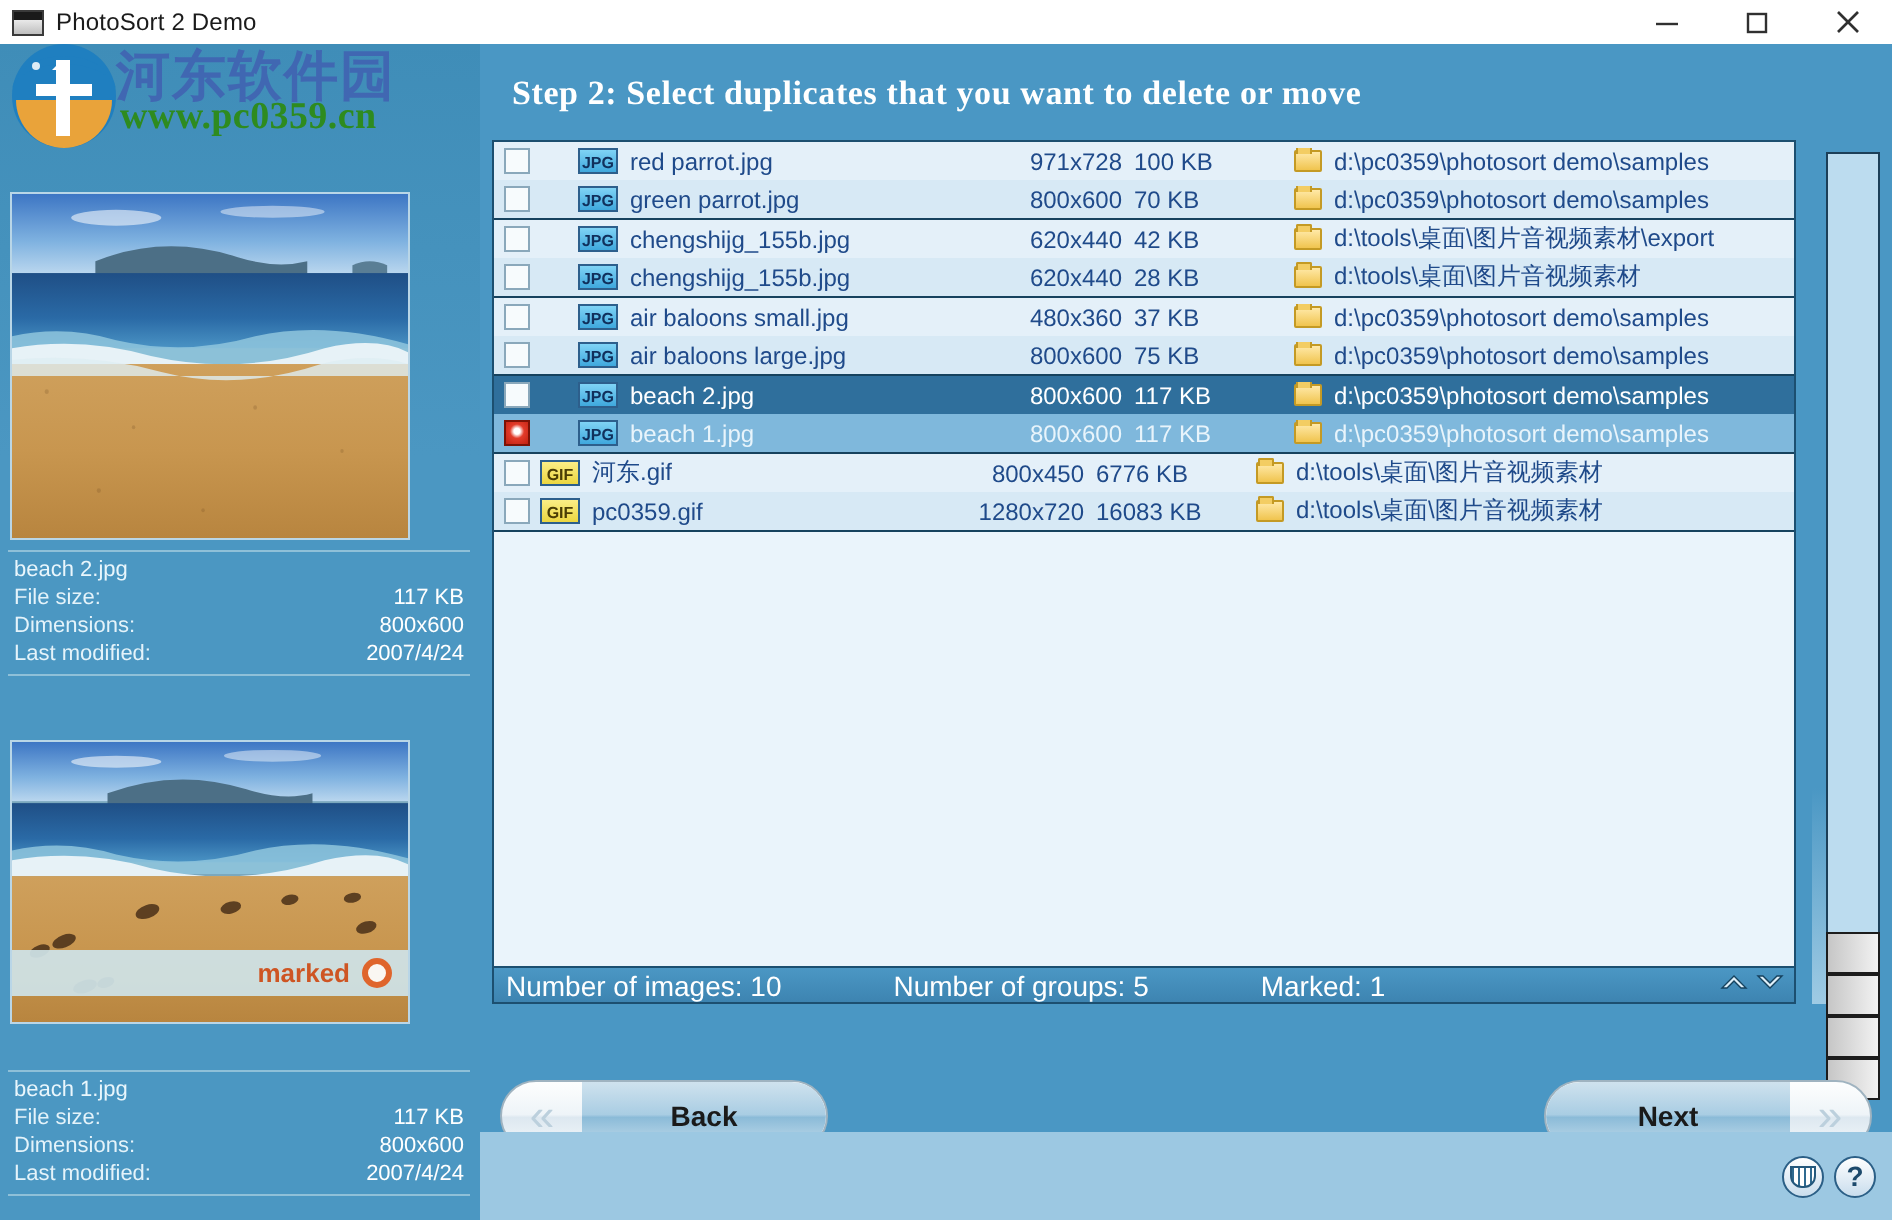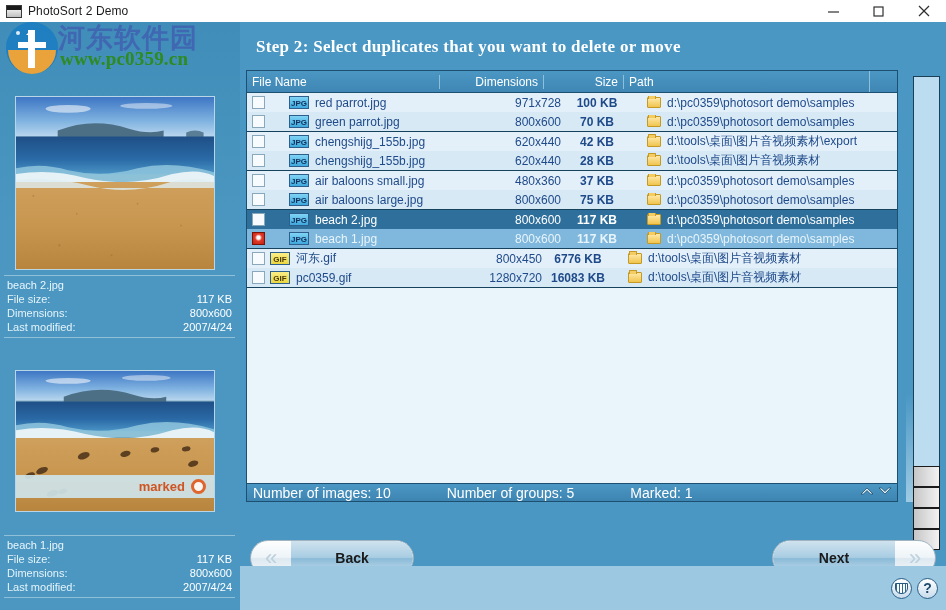--- a/index.html
+++ b/index.html
@@ -59,21 +59,21 @@
     letter-spacing: 1px; opacity: .72;
   }
   .wm-url {
     position: absolute; left: 60px; top: 26px;
     font-family: "Liberation Serif", serif;
     font-size: 19px; font-weight: bold; color: #2e8b1f;
     letter-spacing: .2px;
   }
 
   .preview-card {
-    position: absolute; left: 15px; width: 200px;
+    position: absolute; left: 5px; width: 200px;
     border: 1px solid #b9d6e7;
     background: #7ba8bd;
     overflow: hidden;
   }
   .preview-card.first { top: 74px; height: 174px; }
   .preview-card.second { top: 348px; height: 142px; }
   .pv-img { position: absolute; left: 0; top: 0; width: 100%; height: 100%; }
 
   .marked-ribbon {
     position: absolute; left: 0; right: 0; height: 23px;
@@ -166,21 +166,21 @@
     width: 20px; height: 13px; flex: 0 0 20px; margin-right: 6px;
     font-size: 8px; font-weight: bold; line-height: 13px; text-align: center;
     color: #152a52; border: 1px solid #2d5f8c;
     font-family: "Liberation Sans", sans-serif;
   }
   .badge.jpg { background: linear-gradient(to bottom,#7fd3f5,#3fa8dd); color:#10305c;margin-left:19px; }
   .badge.gif { background: linear-gradient(to bottom,#fbee86,#ecd640); color:#4a3d05; }
 
   .c-name { width: 148px; overflow: hidden; white-space: nowrap; }
   .c-dim  { width: 104px; text-align: right; padding-right: 6px; }
-  .c-size { width: 80px;  text-align: center; padding-right: 20px; font-weight: bold; }
+  .c-size { width: 80px;  text-align: left; padding-right: 20px; }
   .c-path { flex: 1 1 auto; display: flex; align-items: center; overflow: hidden; white-space: nowrap; }
   .folder {
     width: 14px; height: 11px; flex: 0 0 14px; margin-right: 6px;
     background: linear-gradient(to bottom,#ffe9a8,#f0c44e);
     border: 1px solid #c49a24; border-radius: 1px;
     position: relative;
   }
   .folder:after {
     content:''; position:absolute; left:0; top:-3px; width:6px; height:3px;
     background:#f3cd63; border:1px solid #c49a24; border-bottom:none; border-radius:1px 1px 0 0;
@@ -428,27 +428,20 @@
     </div>
   </div>
 
   <div id="main">
 
     <div class="header-bar">
       <div class="step-title">Step 2:  Select duplicates that you want to delete or move</div>
     </div>
 
     <div class="list-panel">
-      <div class="lp-head">
-        <div class="col col-name">File Name</div>
-        <div class="col col-dim">Dimensions</div>
-        <div class="col col-size">Size</div>
-        <div class="col col-path">Path</div>
-        <div class="col-tail"></div>
-      </div>
 
       <div class="lp-body" id="list-body">
           <div class="group">
             <div class="row ">
               <div class="cb"></div>
               <div class="badge jpg">JPG</div>
               <div class="c-name">red parrot.jpg</div>
               <div class="c-dim">971x728</div>
               <div class="c-size">100 KB</div>
               <div class="c-path">

